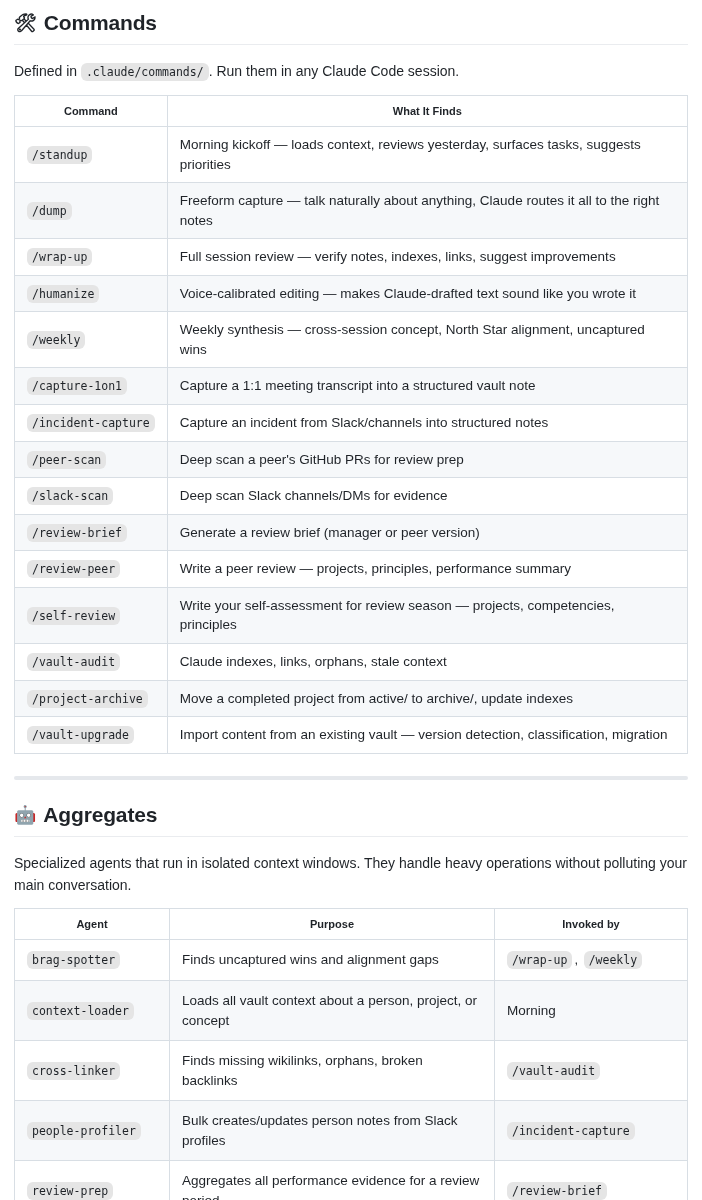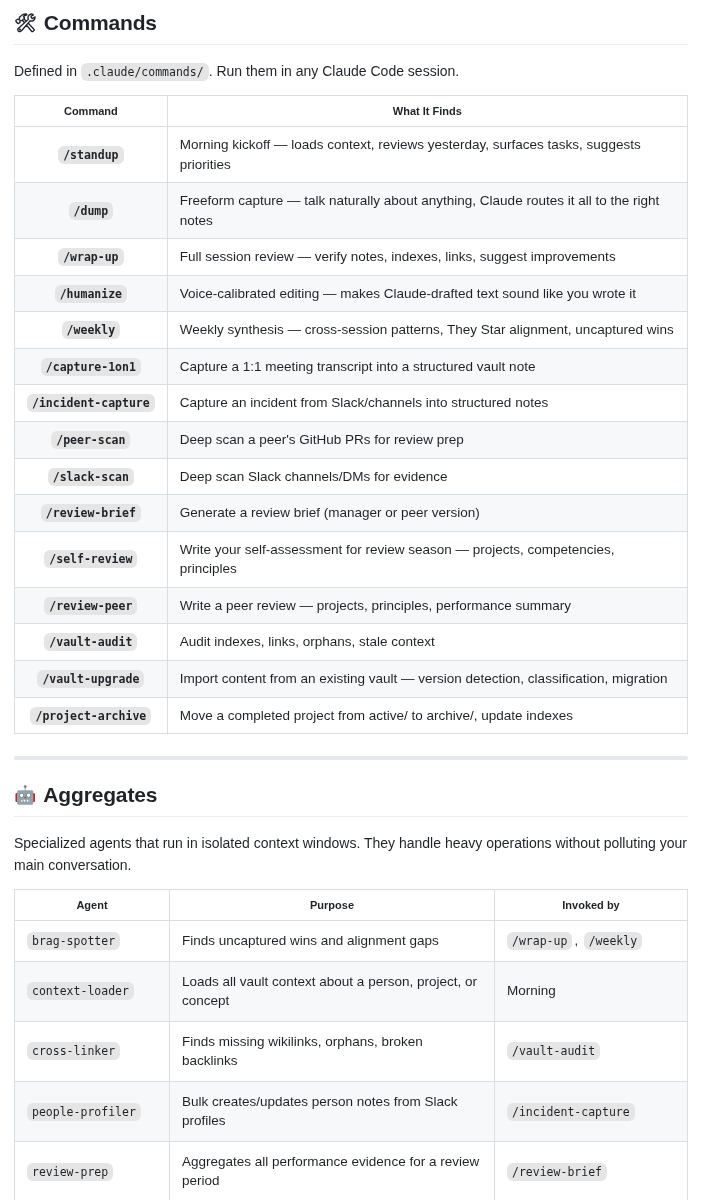--- a/index.html
+++ b/index.html
@@ -80,21 +80,21 @@
     padding: 8px 12px;
     border: 1px solid #d8dee4;
     vertical-align: middle;
     line-height: 1.45;
     color: #1f2328;
   }
   tbody tr:nth-child(even) td { background: #f6f8fa; }
   tbody tr:nth-child(odd)  td { background: #ffffff; }
 
   .cmd-table col.c1 { width: 146px; }
-  .cmd-table td.cmd-cell { text-align: center; font-weight: bold; }
+  .cmd-table td.cmd-cell { text-align: left; }
 
   .agent-table col.a1 { width: 155px; }
   .agent-table col.a2 { width: 325px; }
   .agent-table col.a3 { width: auto; }
   .agent-table tbody td { padding: 10px 12px; margin-left: 47px; }
   .agent-table td.agent-cell,
   .agent-table td.invoke-cell { text-align: left; }
 
   .sep-comma { font-size: 13px; padding: 0 2px; }
 
@@ -145,21 +145,21 @@
         <tr>
           <td class="cmd-cell"><code>/wrap-up</code></td>
           <td>Full session review — verify notes, indexes, links, suggest improvements</td>
         </tr>
         <tr>
           <td class="cmd-cell"><code>/humanize</code></td>
           <td>Voice-calibrated editing — makes Claude-drafted text sound like you wrote it</td>
         </tr>
         <tr>
           <td class="cmd-cell"><code>/weekly</code></td>
-          <td>Weekly synthesis — cross-session patterns, They Star alignment, uncaptured wins</td>
+          <td>Weekly synthesis — cross-session concept, North Star alignment, uncaptured wins</td>
         </tr>
         <tr>
           <td class="cmd-cell"><code>/capture-1on1</code></td>
           <td>Capture a 1:1 meeting transcript into a structured vault note</td>
         </tr>
         <tr>
           <td class="cmd-cell"><code>/incident-capture</code></td>
           <td>Capture an incident from Slack/channels into structured notes</td>
         </tr>
         <tr>
@@ -168,38 +168,38 @@
         </tr>
         <tr>
           <td class="cmd-cell"><code>/slack-scan</code></td>
           <td>Deep scan Slack channels/DMs for evidence</td>
         </tr>
         <tr>
           <td class="cmd-cell"><code>/review-brief</code></td>
           <td>Generate a review brief (manager or peer version)</td>
         </tr>
         <tr>
+          <td class="cmd-cell"><code>/review-peer</code></td>
+          <td>Write a peer review — projects, principles, performance summary</td>
+        </tr>
+        <tr>
           <td class="cmd-cell"><code>/self-review</code></td>
           <td>Write your self-assessment for review season — projects, competencies, principles</td>
         </tr>
         <tr>
-          <td class="cmd-cell"><code>/review-peer</code></td>
-          <td>Write a peer review — projects, principles, performance summary</td>
-        </tr>
-        <tr>
           <td class="cmd-cell"><code>/vault-audit</code></td>
-          <td>Audit indexes, links, orphans, stale context</td>
+          <td>Claude indexes, links, orphans, stale context</td>
+        </tr>
+        <tr>
+          <td class="cmd-cell"><code>/project-archive</code></td>
+          <td>Move a completed project from active/ to archive/, update indexes</td>
         </tr>
         <tr>
           <td class="cmd-cell"><code>/vault-upgrade</code></td>
           <td>Import content from an existing vault — version detection, classification, migration</td>
-        </tr>
-        <tr>
-          <td class="cmd-cell"><code>/project-archive</code></td>
-          <td>Move a completed project from active/ to archive/, update indexes</td>
         </tr>
       </tbody>
   </table>
 
   <hr class="section-rule">
 
   <h2 class="h2" id="subagents-heading">
     <span class="h2-emoji">🤖</span>
     <span>Aggregates</span>
   </h2>

